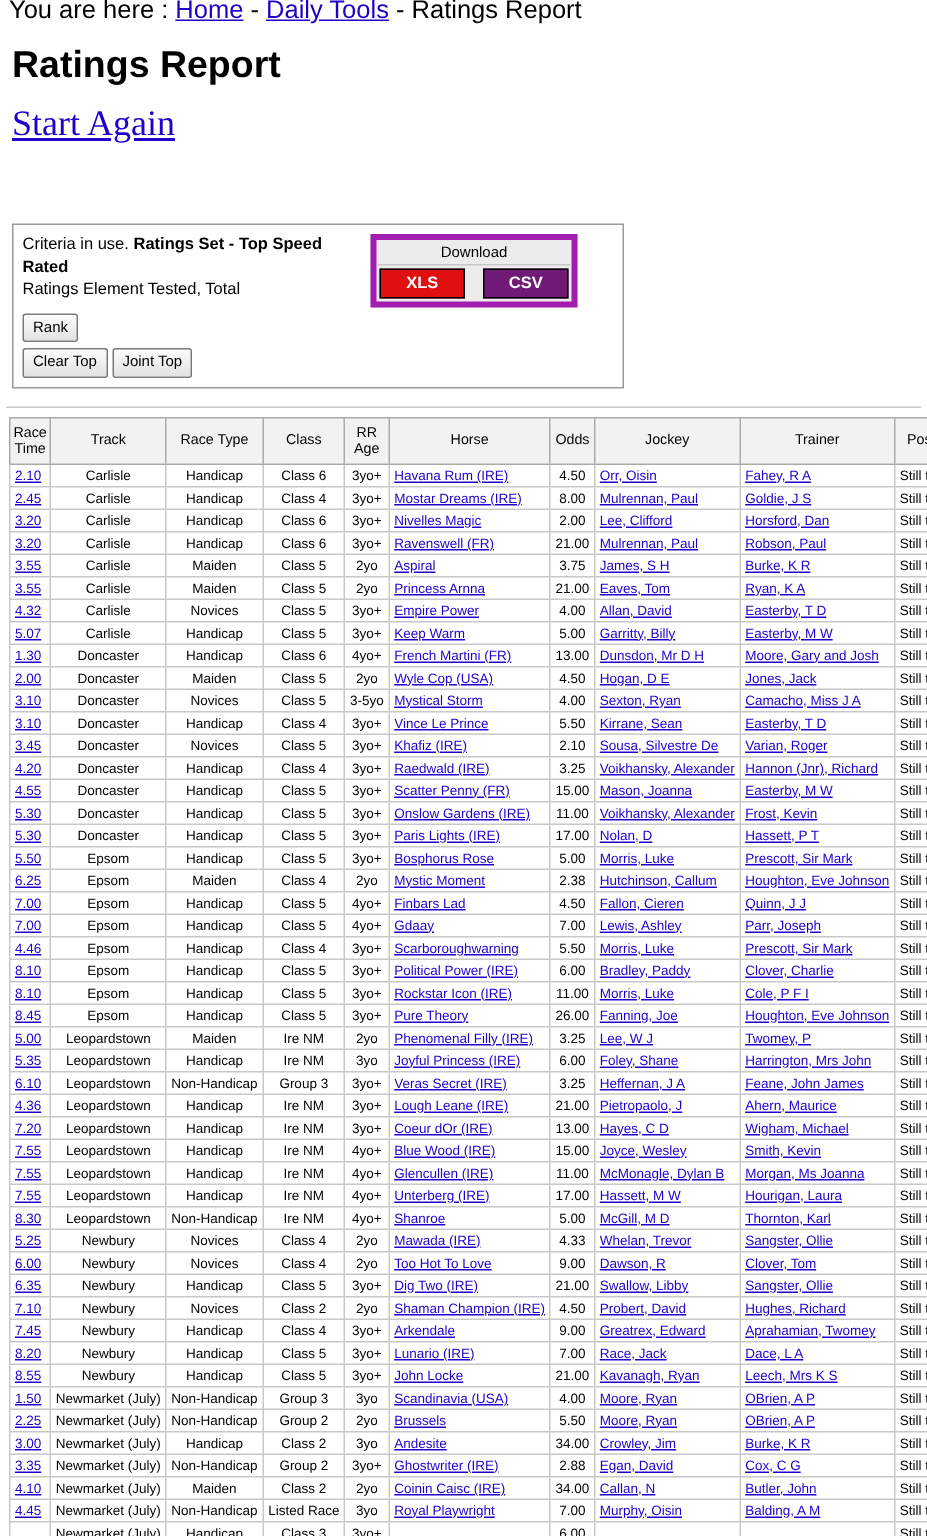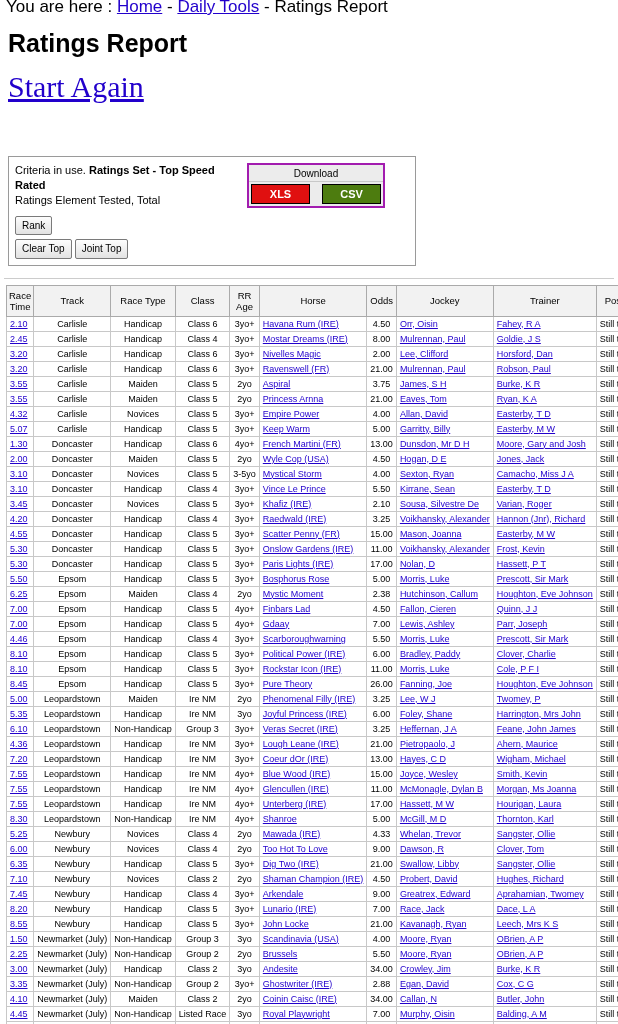--- a/index.html
+++ b/index.html
@@ -29,21 +29,21 @@
   .page-title {
     font-size: 25px;
     font-weight: bold;
     margin: 12px 0 6px 8px;
     color: #000;
   }
   .start-again {
     display: inline-block;
     margin: 6px 0 0 8px;
     font-family: "Liberation Serif", serif;
-    font-size: 30px;
+    font-size: 24px;
     color: #2200cc;
     text-decoration: underline;
   }
   .criteria-wrap {
     margin: 52px 8px 0 8px;
     border: 1px solid #9a9a9a;
     padding: 6px;
     display: flex;
     align-items: flex-start;
     width: 408px;
@@ -63,21 +63,21 @@
     font-size: 10px;
     border: 1px solid #7a7a7a;
     background: linear-gradient(#fdfdfd, #e2e2e2);
     padding: 2px 6px;
     color: #000;
     border-radius: 2px;
     margin-right: 3px;
   }
   .rank-btn { margin-bottom: 4px; }
   .download-box {
-    border: 2px solid #a21caf;
+    border: 4px solid #a21caf;
     background: #ececec;
     width: 138px;
     margin-left: 14px;
     text-align: center;
   }
   .download-label {
     font-size: 10px;
     padding: 3px 0 2px 0;
     color: #000;
     border-bottom: 1px solid #c8c8c8;
@@ -86,21 +86,21 @@
   .dl-btn {
     flex: 1 1 50%;
     font-size: 11px;
     font-weight: bold;
     color: #ffffff;
     text-align: center;
     padding: 3px 0;
     border: 1px solid #000;
   }
   .dl-xls { background: #e01010; }
-  .dl-csv { background: #4d7c0f; }
+  .dl-csv { background: #701a75; }
   .hr {
     border: none;
     border-top: 1px solid #cccccc;
     margin: 12px 4px 6px 4px;
   }
   table.results {
     border-collapse: collapse;
     width: 604px;
     margin: 0 6px;
     font-size: 9px;

